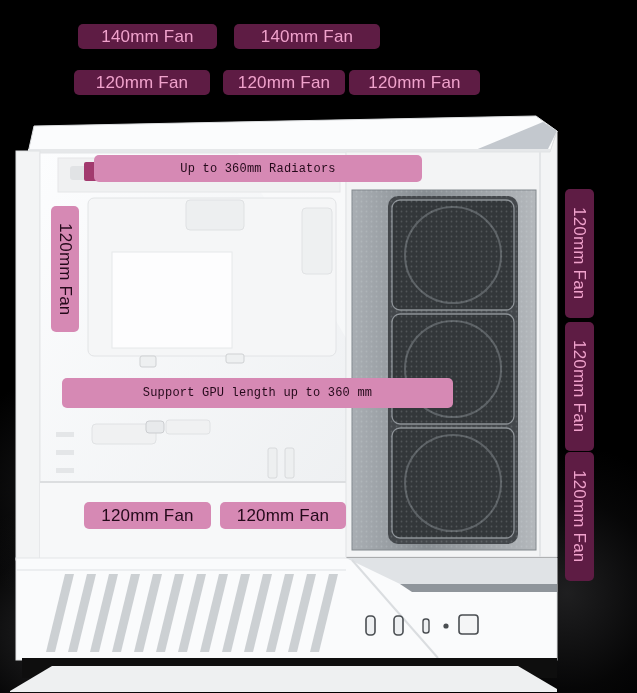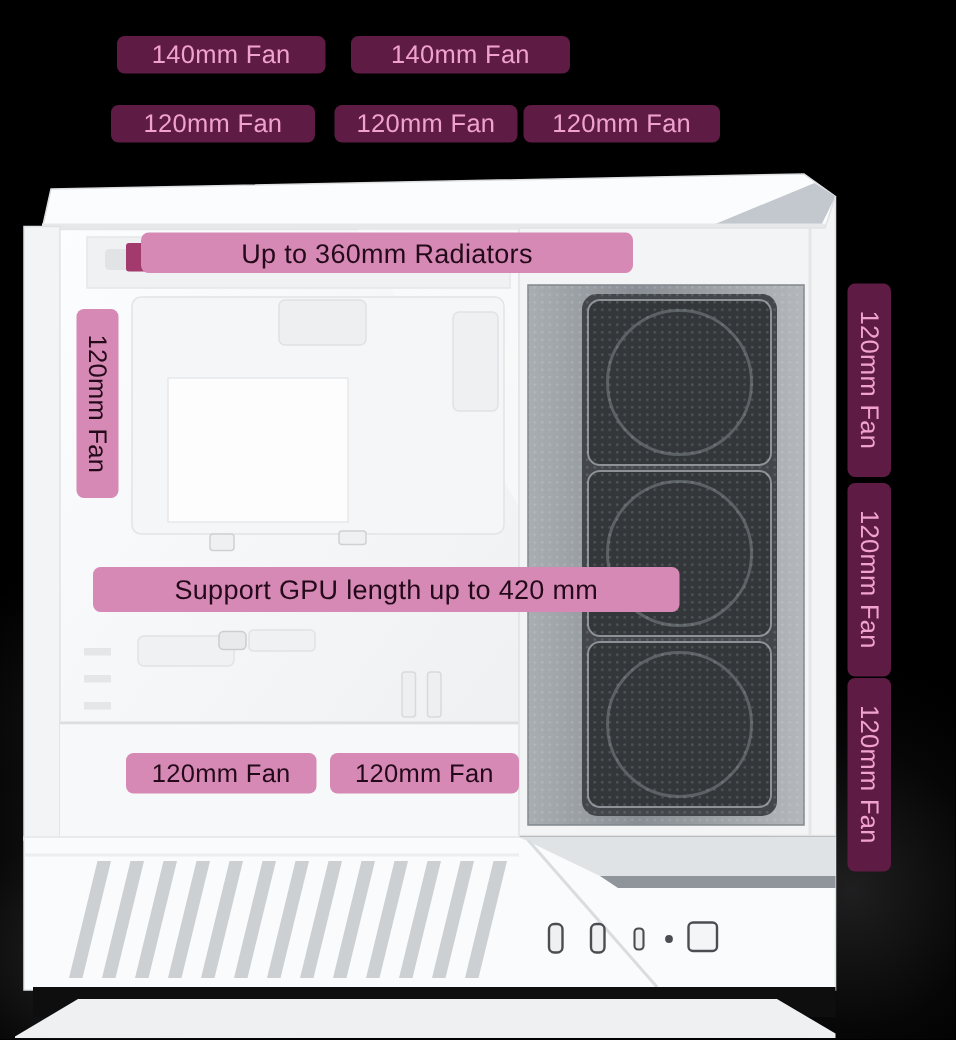--- a/index.html
+++ b/index.html
@@ -11,21 +11,21 @@
     background:radial-gradient(ellipse at center, rgba(130,130,135,0.30) 0%, rgba(60,60,65,0.12) 45%, transparent 70%); }
   .smoke-br { right:-70px; bottom:-50px; width:280px; height:300px;
     background:radial-gradient(ellipse at center, rgba(120,120,125,0.26) 0%, rgba(60,60,65,0.10) 45%, transparent 70%); }
   .smoke-ml { left:-40px; top:380px; width:160px; height:220px;
     background:radial-gradient(ellipse at center, rgba(100,100,105,0.18), transparent 70%); }
   .case-art { position:absolute; left:0; top:0; z-index:1; }
   .badge { position:absolute; z-index:2; display:flex; align-items:center; justify-content:center;
     border-radius:5px; font-size:17px; font-weight:500; letter-spacing:0.2px; white-space:nowrap; line-height:1; }
   .badge.dark { background:#5e1c44; color:#f0a2cc; }
   .badge.light { background:#d689b4; color:#24091a; }
-  .badge.sentence { font-size:18px; }
+  .badge.sentence { font-size:12px;font-family:Liberation Mono, monospace; }
   .badge.vertical { writing-mode:vertical-rl; text-orientation:mixed; }
 </style>
 </head>
 <body>
 
 <div class="stage">
 
   <div class="smoke smoke-bl"></div>
   <div class="smoke smoke-br"></div>
   <div class="smoke smoke-ml"></div>
@@ -139,21 +139,21 @@
   </svg>
 
   <div class="badge dark" style="left:78px; top:24px; width:139px; height:25px;">140mm Fan</div>
   <div class="badge dark" style="left:234px; top:24px; width:146px; height:25px;">140mm Fan</div>
   <div class="badge dark" style="left:74px; top:70px; width:136px; height:25px;">120mm Fan</div>
   <div class="badge dark" style="left:223px; top:70px; width:122px; height:25px;">120mm Fan</div>
   <div class="badge dark" style="left:349px; top:70px; width:131px; height:25px;">120mm Fan</div>
 
   <div class="badge light sentence" style="left:94px; top:155px; width:328px; height:27px;">Up to 360mm Radiators</div>
   <div class="badge light vertical" style="left:51px; top:206px; width:28px; height:126px;">120mm Fan</div>
-  <div class="badge light sentence" style="left:62px; top:378px; width:391px; height:30px;">Support GPU length up to 420 mm</div>
+  <div class="badge light sentence" style="left:62px; top:378px; width:391px; height:30px;">Support GPU length up to 360 mm</div>
   <div class="badge light" style="left:84px; top:502px; width:127px; height:27px;">120mm Fan</div>
   <div class="badge light" style="left:220px; top:502px; width:126px; height:27px;">120mm Fan</div>
 
   <div class="badge dark vertical" style="left:565px; top:189px; width:29px; height:129px;">120mm Fan</div>
   <div class="badge dark vertical" style="left:565px; top:322px; width:29px; height:129px;">120mm Fan</div>
   <div class="badge dark vertical" style="left:565px; top:452px; width:29px; height:129px;">120mm Fan</div>
 
 </div>
 
 </body></html>

